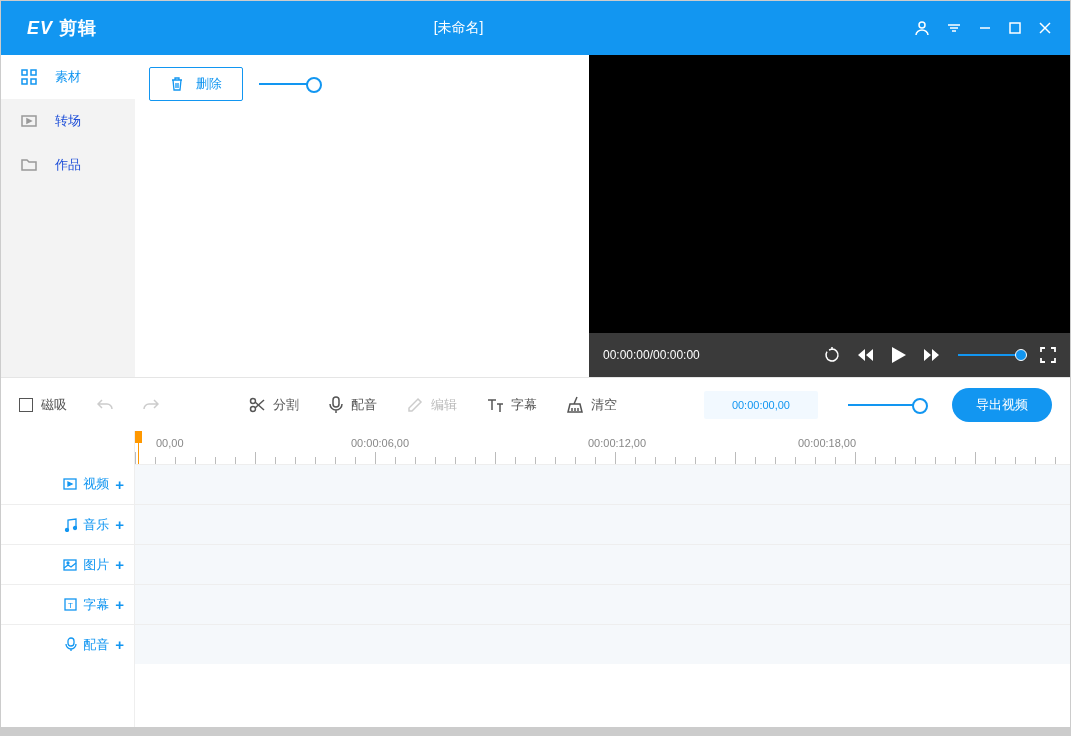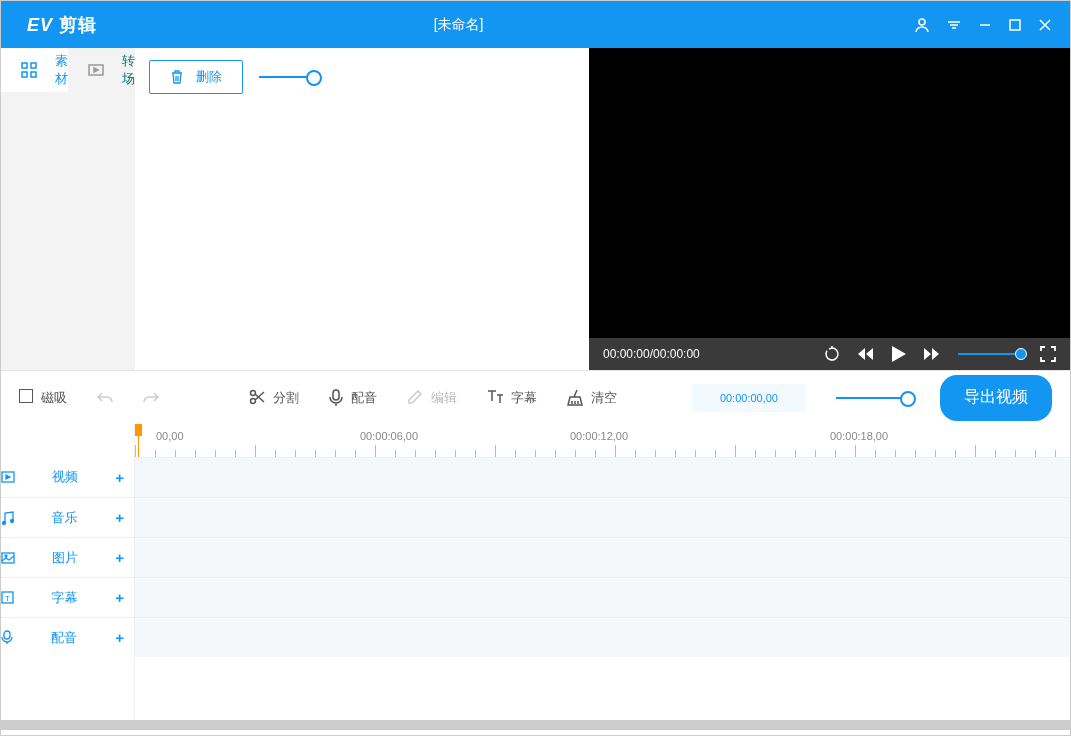--- a/index.html
+++ b/index.html
@@ -1,60 +1,60 @@
 <!DOCTYPE html>
 <html><head>
 <meta charset="utf-8">
 <style>
 * { box-sizing: border-box; margin: 0; padding: 0; font-family: "Microsoft YaHei", Arial, sans-serif; }
 body { width: 1071px; height: 736px; overflow: hidden; background: #fff; border: 1px solid #ccc; }
 
-.titlebar { height: 47px; background: #1296f1; display: flex; align-items: center; color: #fff; font-size: 14px; gap: 25px; }
+.titlebar { height: 54px; background: #1296f1; display: flex; align-items: center; color: #fff; font-size: 14px; gap: 25px; }
 .logo { font-size: 18px; font-weight: bold; padding: 0 26px; letter-spacing: 1px; }
 .logo .ev { font-style: italic; }
 .menu { display: flex; gap: 24px; margin-left: 8px; }
 .menu span { cursor: pointer; }
 .doc-title { flex: 1; text-align: center; margin-left: -120px; }
 .winctrl { display: flex; gap: 16px; padding-right: 18px; align-items: center; }
 .winctrl svg { cursor: pointer; }
 
 .main-row { display: flex; height: 322px; }
-.sidebar { width: 134px; background: #f3f3f3; display: flex; flex-direction: row; }
-.sidebar-item { height: 44px; display: flex; align-items: center; gap: 18px; padding-left: 20px; font-size: 13px; color: #0f766e; cursor: pointer; }
+.sidebar { width: 134px; background: #f3f3f3; display: flex; flex-direction: column; }
+.sidebar-item { height: 44px; display: flex; align-items: center; gap: 18px; padding-left: 20px; font-size: 13px; color: #1d4ed8; cursor: pointer; }
 .sidebar-item.active { background: #fff; color: #1296f1; }
 .sidebar-item svg { flex-shrink: 0; }
 
 .asset-panel { flex: 1; background: #fff; padding: 12px 14px; display: flex; flex-direction: column; }
 .asset-toolbar { display: flex; gap: 10px; align-items: center; }
 .btn-outline { border: 1px solid #1296f1; color: #1296f1; background: #fff; height: 34px; padding: 0 20px; display: flex; align-items: center; gap: 12px; font-size: 13px; cursor: pointer; border-radius: 2px; }
 .slider-sm { width: 56px; height: 2px; background: #1296f1; position: relative; margin: 0 6px; }
 .slider-sm::after { content: ""; position: absolute; right: -7px; top: -6px; width: 12px; height: 12px; border: 2px solid #1296f1; background: #fff; border-radius: 50%; }
 .dropdown { border: 1px solid #1296f1; color: #1296f1; height: 34px; width: 110px; display: flex; align-items: center; padding: 0 10px; font-size: 13px; cursor: pointer; border-radius: 2px; gap: 10px; }
 .dropdown .flex1 { flex: 1; }
 
 .preview { width: 481px; background: #3a3a3a; display: flex; flex-direction: column; }
 .video-area { flex: 1; background: #000; margin: 0; }
-.play-controls { height: 32px; display: flex; align-items: center; padding: 0 14px; color: #fff; font-size: 12px; gap: 18px; }
+.play-controls { height: 44px; display: flex; align-items: center; padding: 0 14px; color: #fff; font-size: 12px; gap: 18px; }
 .play-controls .timecode { margin-right: auto; }
 .play-controls svg { cursor: pointer; }
 .vol-slider { width: 64px; height: 2px; background: #1296f1; position: relative; }
 .vol-slider::after { content: ""; position: absolute; right: -5px; top: -5px; width: 10px; height: 10px; background: #1296f1; border-radius: 50%; border: 1px solid #fff; }
 
 .timeline-toolbar { height: 54px; border-top: 1px solid #e5e5e5; display: flex; align-items: center; padding: 0 18px; gap: 30px; font-size: 13px; color: #555; }
-.tt-item { display: flex; gap: 8px; cursor: pointer; }
+.tt-item { display: flex; align-items: center; gap: 8px; cursor: pointer; }
 .tt-item.disabled { color: #bbb; cursor: default; }
 .checkbox { width: 14px; height: 14px; border: 1.5px solid #555; }
 .time-display { margin-left: auto; color: #1296f1; background: #f2f9ff; padding: 8px 28px; border-radius: 2px; font-size: 11px; }
 .zoom-slider { width: 74px; height: 2px; background: #1296f1; position: relative; }
 .zoom-slider::after { content: ""; position: absolute; right: -6px; top: -6px; width: 12px; height: 12px; border: 2px solid #1296f1; background: #fff; border-radius: 50%; }
-.btn-primary { background: #1296f1; color: #fff; border: none; height: 46px; padding: 0 24px; border-radius: 17px; font-size: 16px; cursor: pointer; }
+.btn-primary { background: #1296f1; color: #fff; border: none; height: 34px; padding: 0 24px; border-radius: 17px; font-size: 13px; cursor: pointer; }
 
 .timeline { display: flex; height: 296px; }
 .track-labels { width: 134px; border-right: 1px solid #eee; background: #fff; }
-.track-label { height: 40px; display: flex; align-items: center; justify-content: space-between; gap: 6px; padding-right: 10px; font-size: 13px; color: #1296f1; cursor: pointer; border-top: 1px solid #eee; }
+.track-label { height: 40px; display: flex; align-items: center; justify-content: flex-end; gap: 6px; padding-right: 10px; font-size: 13px; color: #1296f1; cursor: pointer; border-top: 1px solid #eee; }
 .track-label.first { border-top: none; margin-top: 33px; }
 .plus { color: #1296f1; font-weight: bold; font-size: 15px; }
 .tracks-area { flex: 1; overflow-x: auto; position: relative; }
 .ruler { height: 33px; position: relative; font-size: 11px; color: #888; }
 .ruler-mark { position: absolute; top: 6px; }
 .ruler-tick { position: absolute; bottom: 0; width: 1px; height: 7px; background: #bbb; }
 .ruler-tick.major { height: 12px; }
 .playhead { position: absolute; left: 0; top: 0; bottom: 0; width: 7px; }
 .playhead::before { content: ""; position: absolute; top: 0; left: 0; width: 7px; height: 12px; background: #ff9800; }
 .playhead::after { content: ""; position: absolute; top: 12px; left: 3px; width: 1px; bottom: 0; background: #ff9800; }
@@ -252,23 +252,23 @@
           <path d="M1 7a5 5 0 0 0 10 0M6 12v2"></path>
         </svg>
       <span>配音</span>
       <span class="plus">+</span>
     </div>
   </div>
   <div class="tracks-area">
     <div class="ruler">
       <div class="playhead"></div>
       <span class="ruler-mark" style="left:21px">00,00</span>
-      <span class="ruler-mark" style="left:225px">00:00:06,00</span>
-      <span class="ruler-mark" style="left:435px">00:00:12,00</span>
-      <span class="ruler-mark" style="left:695px">00:00:18,00</span>
+      <span class="ruler-mark" style="left:216px">00:00:06,00</span>
+      <span class="ruler-mark" style="left:453px">00:00:12,00</span>
+      <span class="ruler-mark" style="left:663px">00:00:18,00</span>
     <div class="ruler-tick major" style="left: 0px;"></div>
         <div class="ruler-tick" style="left: 20px;"></div>
         <div class="ruler-tick" style="left: 40px;"></div>
         <div class="ruler-tick" style="left: 60px;"></div>
         <div class="ruler-tick" style="left: 80px;"></div>
         <div class="ruler-tick" style="left: 100px;"></div>
         <div class="ruler-tick major" style="left: 120px;"></div>
         <div class="ruler-tick" style="left: 140px;"></div>
         <div class="ruler-tick" style="left: 160px;"></div>
         <div class="ruler-tick" style="left: 180px;"></div>

